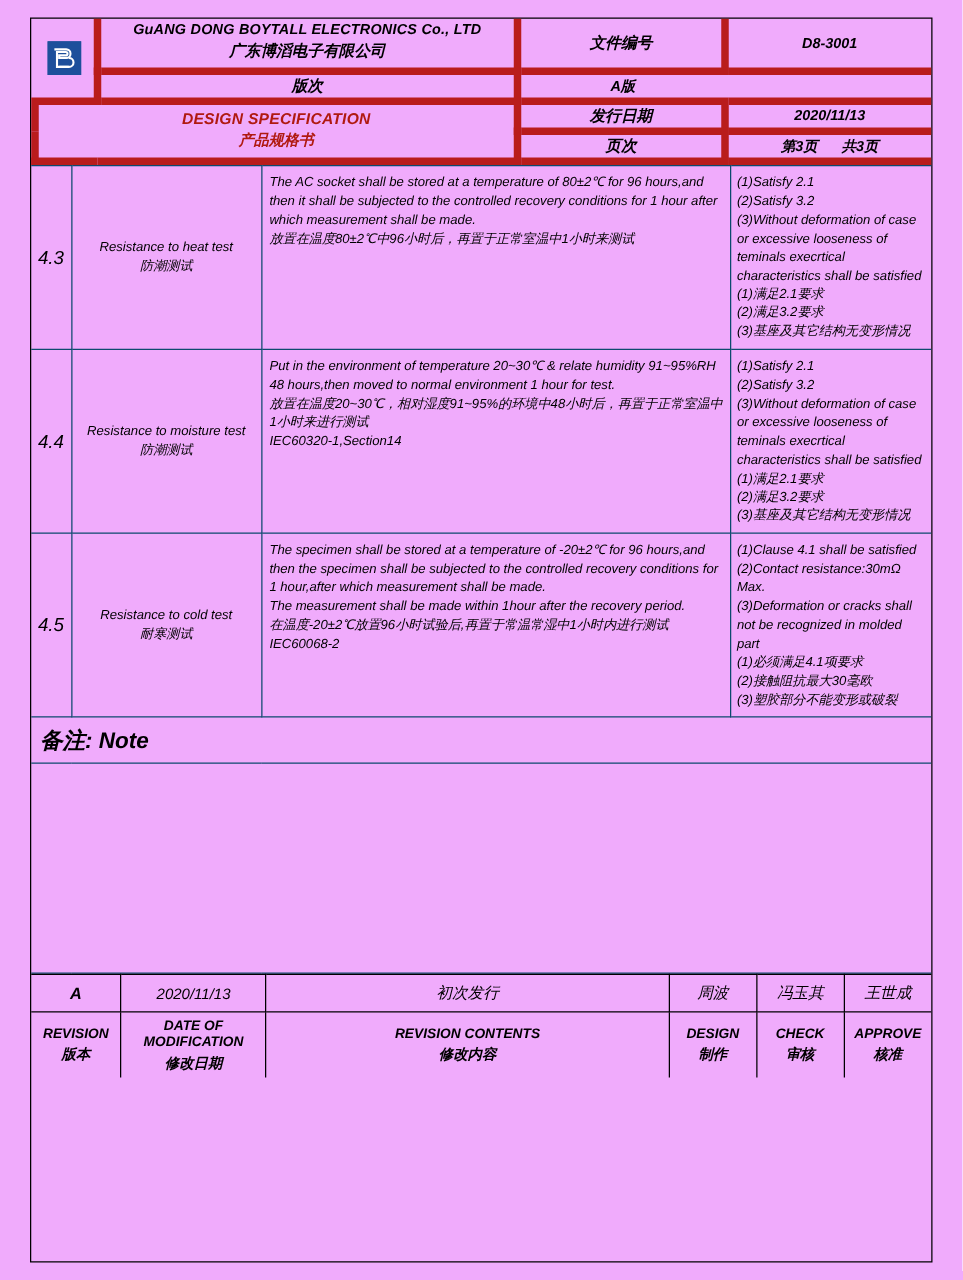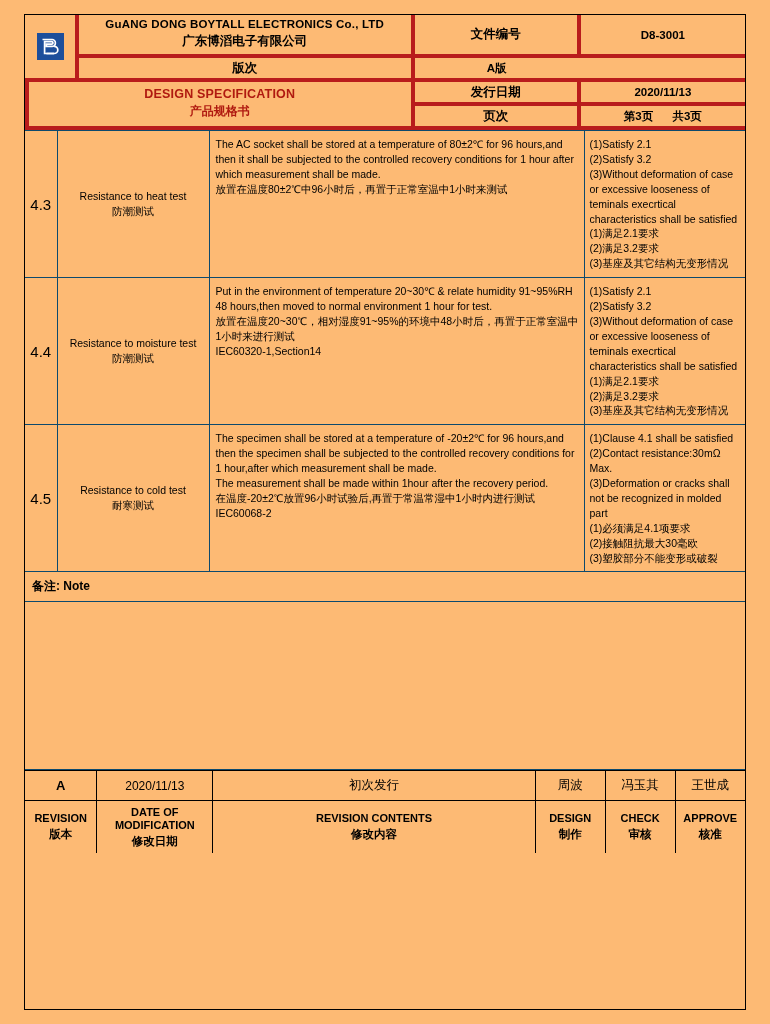--- a/index.html
+++ b/index.html
@@ -5,37 +5,38 @@
   * { box-sizing: border-box; }
   html, body {
     margin: 0; padding: 0;
     background: #ffffff;
     font-family: "Liberation Sans", sans-serif;
   }
   #page {
     position: relative;
     width: 770px;
     height: 1024px;
-    background: #fdba74;
+    background: #f0abfc;
     overflow: hidden;
+    font-style: italic;
   }
   .sheet {
     position: absolute;
     left: 24px;
     top: 14px;
     width: 722px;
     height: 996px;
     border: 1.5px solid #000;
   }
   table { border-collapse: collapse; width: 100%; }
   td { border: 1px solid #000; vertical-align: middle; padding: 0; }
 
   
   .hdr { width: 100%; border-collapse: collapse; }
-  .hdr td { border: 4px solid #b91c1c; }
+  .hdr td { border: 6px solid #b91c1c; }
   .logo-cell {
     width: 42px;
     text-align: center;
     vertical-align: middle;
     border-left: none !important;
     border-top: none !important;
   }
   .logo-box {
     width: 27px; height: 27px;
     margin: 0 auto;
@@ -120,21 +121,21 @@
   .c-req {
     vertical-align: top;
     font-size: 10.5px;
     padding: 6px 4px 6px 5px;
     line-height: 1.42;
     margin-top: 16px;
   }
   .c-method div, .c-req div { white-space: pre-wrap; }
 
   .note-cell {
-    font-size: 12px;
+    font-size: 18px;
     font-weight: bold;
     padding: 6px 0 6px 7px;
     vertical-align: top;
     height: 28px;
   }
   .blank-cell { height: 168px; }
 
   
   .foot-tbl { width: 100%; border-collapse: collapse; }
   .foot-tbl td { border: 1px solid #000; text-align: center; }

